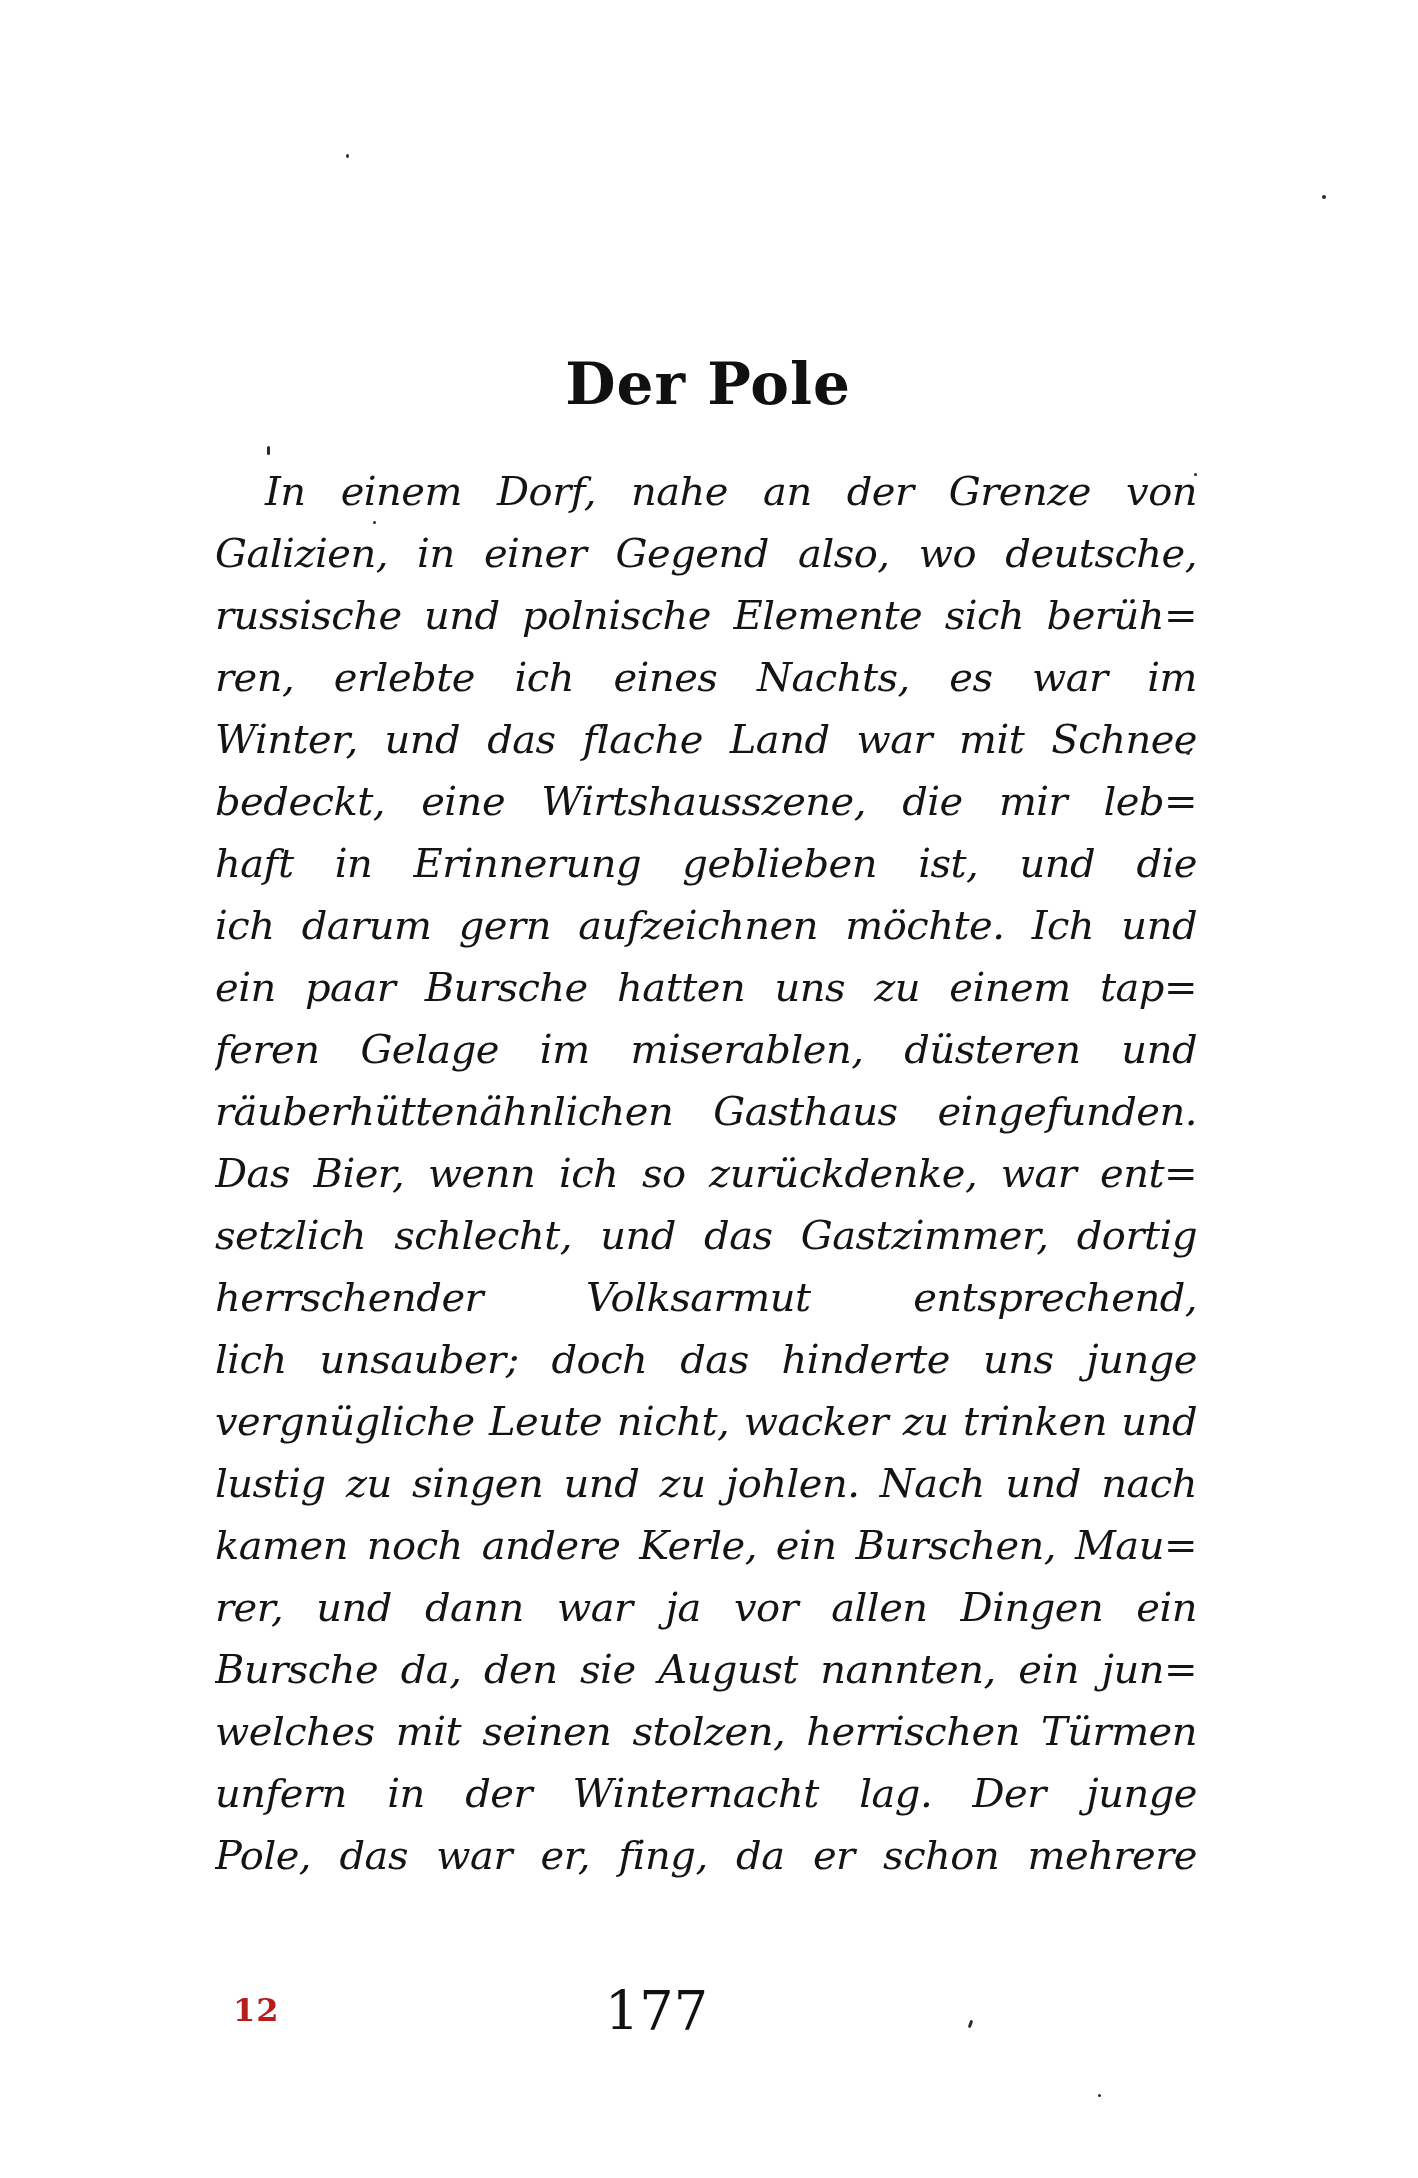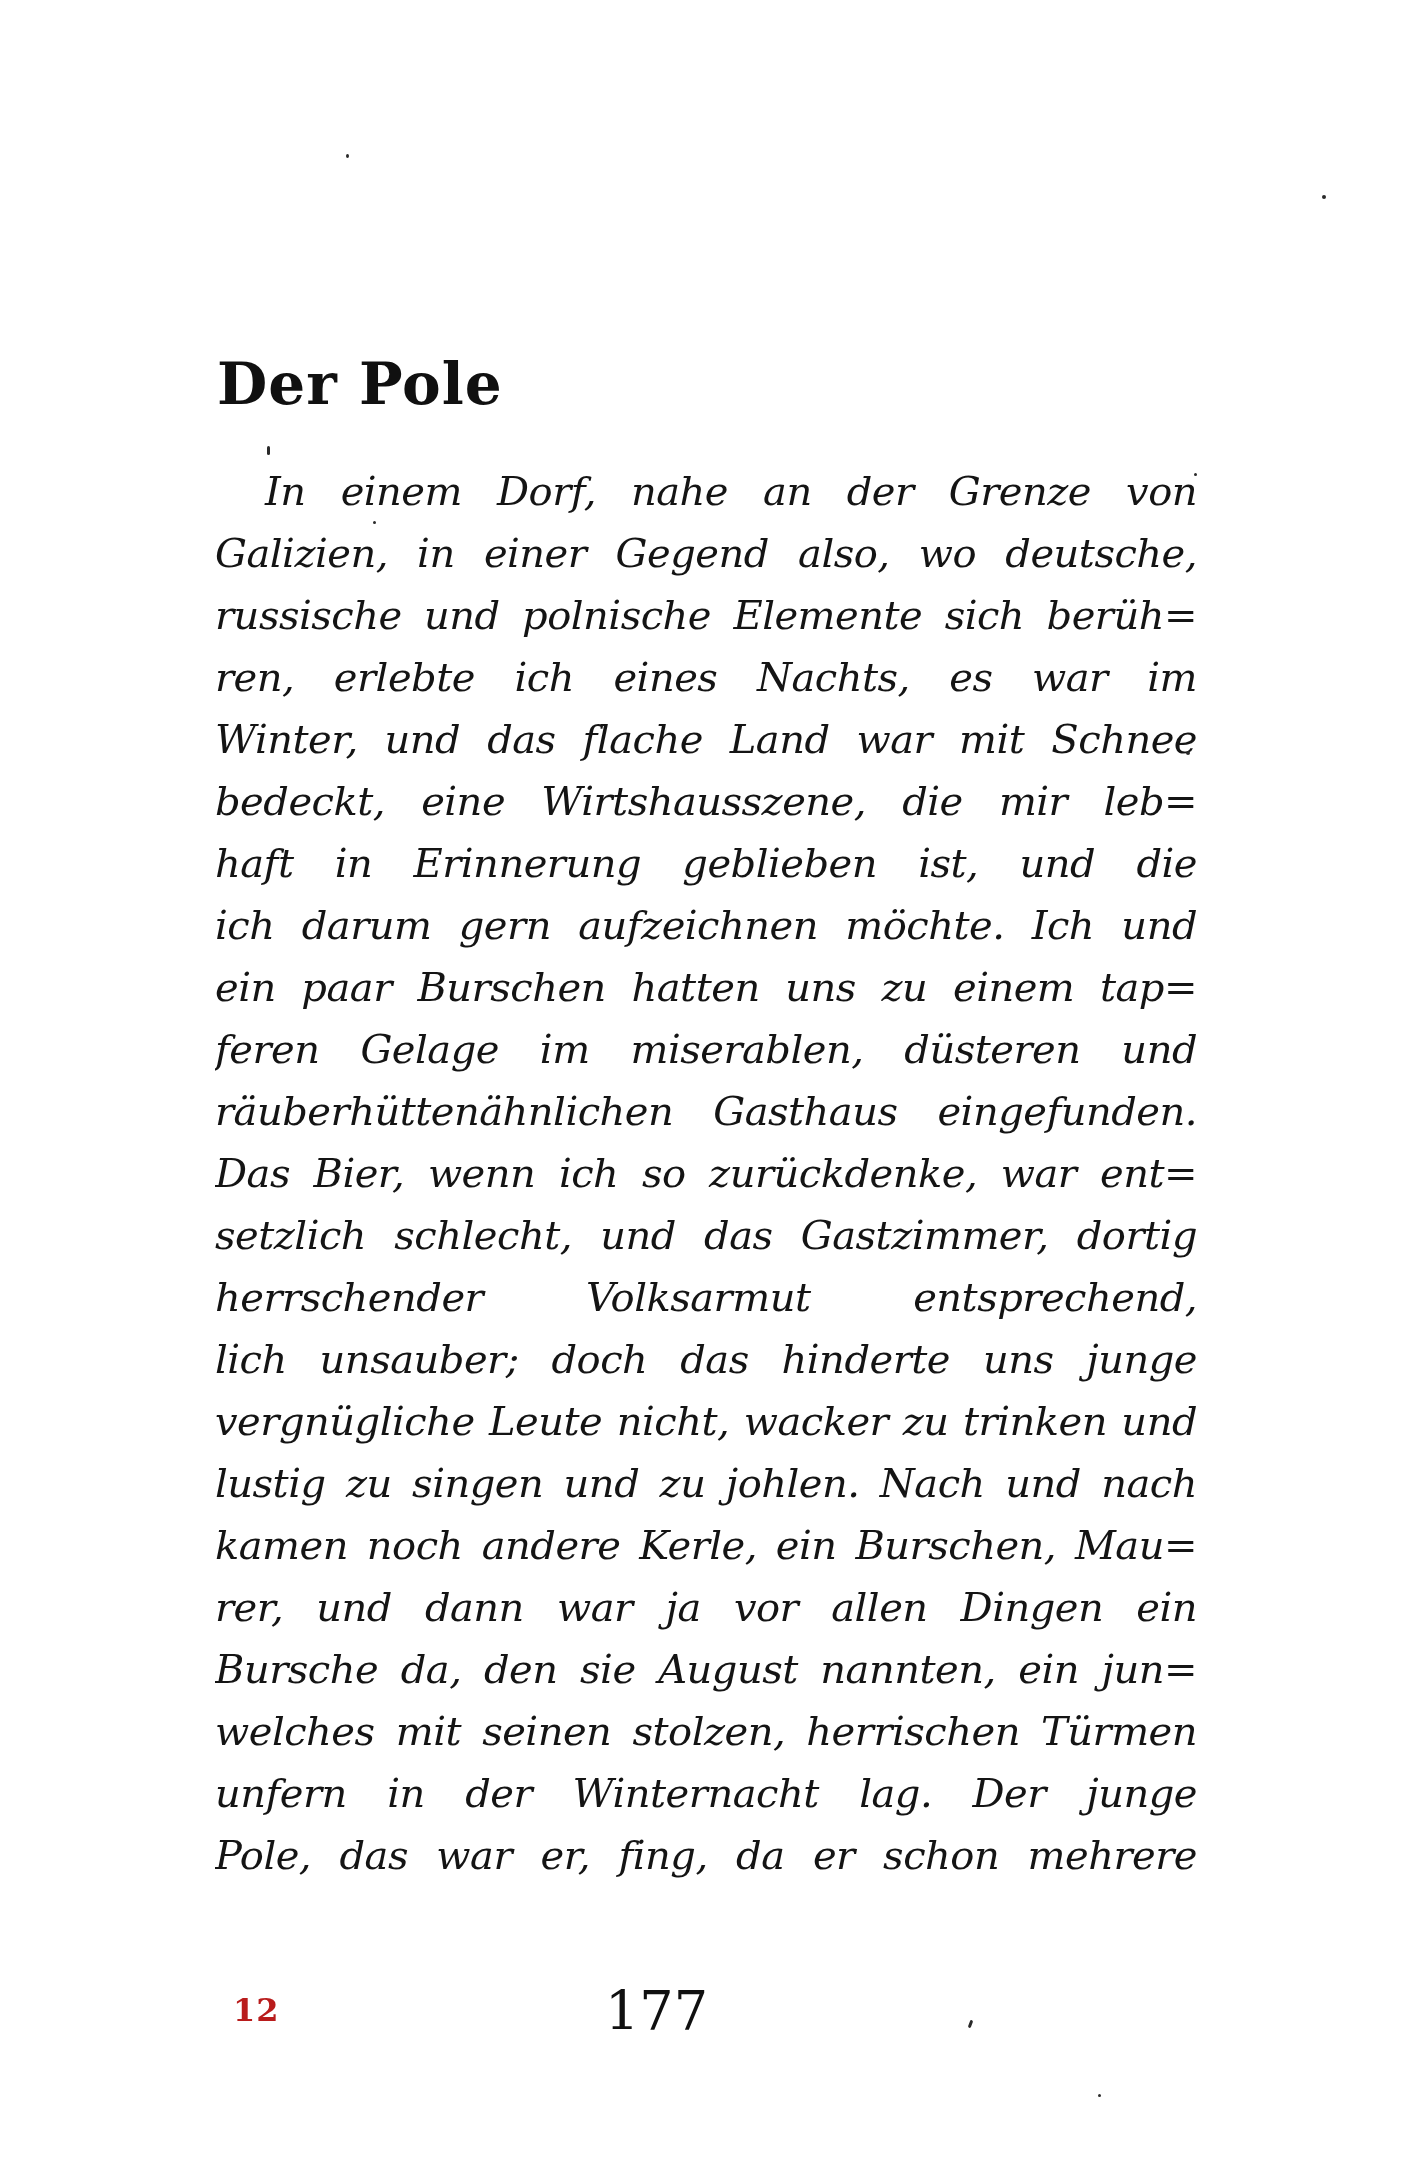--- a/index.html
+++ b/index.html
@@ -15,21 +15,21 @@
     overflow: hidden;
     font-family: "DejaVu Serif", serif;
     color: #141414;
   }
   .story-title {
     position: absolute;
     top: 350px;
     left: 217px;
     width: 982px;
     margin: 0;
-    text-align: left;
+    text-align: center;
     font-size: 58px;
     font-weight: bold;
     letter-spacing: 1px;
     line-height: 1.2;
     color: #101010;
   }
   .textblock {
     position: absolute;
     top: 460px;
     left: 215px;
@@ -91,21 +91,21 @@
 
   <div class="textblock">
     <div class="text-line indent">In einem Dorf, nahe an der Grenze von</div>
     <div class="text-line">Galizien, in einer Gegend also, wo deutsche,</div>
     <div class="text-line">russische und polnische Elemente sich berüh=</div>
     <div class="text-line">ren, erlebte ich eines Nachts, es war im</div>
     <div class="text-line">Winter, und das flache Land war mit Schnee</div>
     <div class="text-line">bedeckt, eine Wirtshausszene, die mir leb=</div>
     <div class="text-line">haft in Erinnerung geblieben ist, und die</div>
     <div class="text-line">ich darum gern aufzeichnen möchte. Ich und</div>
-    <div class="text-line">ein paar Burschen hatten uns zu einem tap=</div>
+    <div class="text-line">ein paar Bursche hatten uns zu einem tap=</div>
     <div class="text-line">feren Gelage im miserablen, düsteren und</div>
     <div class="text-line">räuberhüttenähnlichen Gasthaus eingefunden.</div>
     <div class="text-line">Das Bier, wenn ich so zurückdenke, war ent=</div>
     <div class="text-line">setzlich schlecht, und das Gastzimmer, dortig</div>
     <div class="text-line">herrschender Volksarmut entsprechend, schreck=</div>
     <div class="text-line">lich unsauber; doch das hinderte uns junge</div>
     <div class="text-line">vergnügliche Leute nicht, wacker zu trinken und</div>
     <div class="text-line">lustig zu singen und zu johlen. Nach und nach</div>
     <div class="text-line">kamen noch andere Kerle, ein Burschen, Mau=</div>
     <div class="text-line">rer, und dann war ja vor allen Dingen ein</div>

